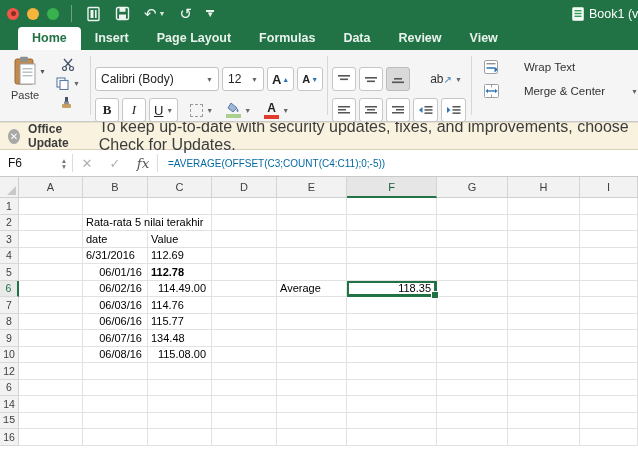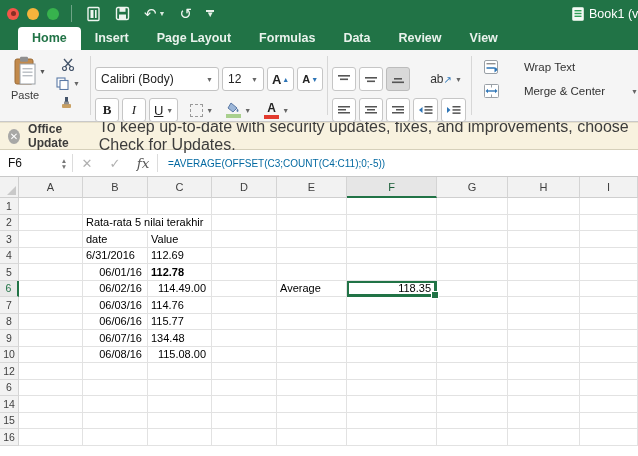--- a/index.html
+++ b/index.html
@@ -565,21 +565,21 @@
         <div class="cell left" style="width: 64px;"></div>
         <div class="cell left" style="width: 65px;"></div>
         <div class="cell left" style="width: 64px;"></div>
         <div class="cell left" style="width: 65px;"></div>
         <div class="cell left" style="width: 70px;"></div>
         <div class="cell left" style="width: 90px;"></div>
         <div class="cell left" style="width: 71px;"></div>
         <div class="cell left" style="width: 72px;"></div>
         <div class="cell left" style="width: 58px;"></div>
       </div>
-      <div class="grid-row" style="height: 16.5px;">
+      <div class="grid-row" style="height: 16.5px; font-family: Liberation Mono, monospace;">
         <div class="row-hdr" style="width: 19px;">15</div>
         <div class="cell left" style="width: 64px;"></div>
         <div class="cell left" style="width: 65px;"></div>
         <div class="cell left" style="width: 64px;"></div>
         <div class="cell left" style="width: 65px;"></div>
         <div class="cell left" style="width: 70px;"></div>
         <div class="cell left" style="width: 90px;"></div>
         <div class="cell left" style="width: 71px;"></div>
         <div class="cell left" style="width: 72px;"></div>
         <div class="cell left" style="width: 58px;"></div>

